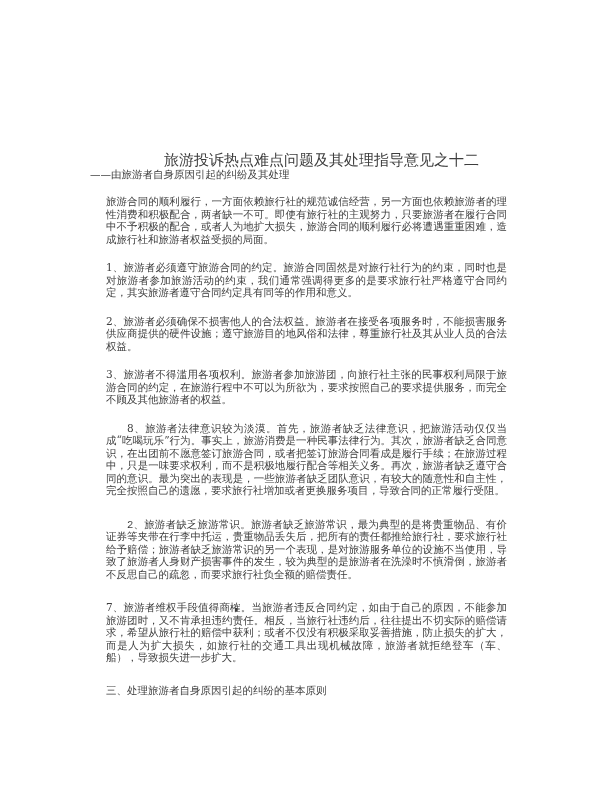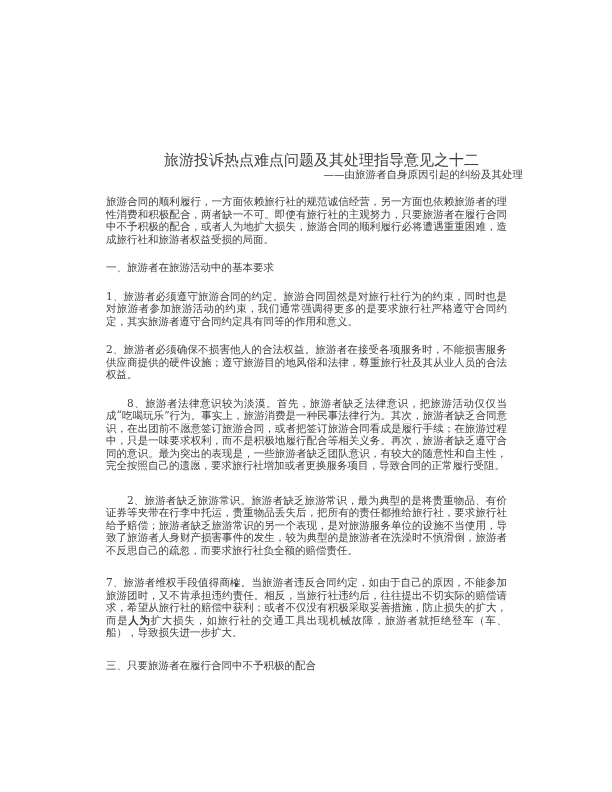--- a/index.html
+++ b/index.html
@@ -27,58 +27,57 @@
     line-height: 12.5px;
   }
   .doc-title {
     padding-left: 74px;
     font-size: 15px;
     line-height: 14px;
     white-space: nowrap;
   }
   .doc-subtitle, .doc-author {
     line-height: 14px;
-    text-align: right;
   }
   .para, .heading {
     margin: 16px;
     text-align: justify;
     text-justify: inter-character;
   }
   .heading { text-align: left; }
   .indent { text-indent: 21px; }
   .mt12 { margin-top: 12px; }
   .mt14 { margin-top: 14px; }
   .mt20 { margin-top: 20px; }
-  .mt22 { margin-top: 22px; }
-  .bold { font-weight: bold; }
+  .mt22 { margin-top: 22px; font-family: Liberation Mono, monospace; }
+  .bold { font-weight: normal; }
 </style>
 </head>
 <body>
 
 <div class="page">
   <div class="content">
 
     <div class="doc-title">旅游投诉热点难点问题及其处理指导意见之十二</div>
 
     <div class="doc-subtitle">——由旅游者自身原因引起的纠纷及其处理</div>
 
 
     <p class="para mt14">旅游合同的顺利履行，一方面依赖旅行社的规范诚信经营，另一方面也依赖旅游者的理性消费和积极配合，两者缺一不可。即使有旅行社的主观努力，只要旅游者在履行合同中不予积极的配合，或者人为地扩大损失，旅游合同的顺利履行必将遭遇重重困难，造成旅行社和旅游者权益受损的局面。</p>
 
-    <div class="heading">一、旅游者在旅游活动中的基本要求</div>
 
     <p class="para mt12">1、旅游者必须遵守旅游合同的约定。旅游合同固然是对旅行社行为的约束，同时也是对旅游者参加旅游活动的约束，我们通常强调得更多的是要求旅行社严格遵守合同约定，其实旅游者遵守合同约定具有同等的作用和意义。</p>
 
     <p class="para mt12">2、旅游者必须确保不损害他人的合法权益。旅游者在接受各项服务时，不能损害服务供应商提供的硬件设施；遵守旅游目的地风俗和法律，尊重旅行社及其从业人员的合法权益。</p>
 
+    <p class="para mt12">3、旅游者不得滥用各项权利。旅游者参加旅游团，向旅行社主张的民事权利局限于旅游合同的约定，在旅游行程中不可以为所欲为，要求按照自己的要求提供服务，而完全不顾及其他旅游者的权益。</p>
 
 
     <p class="para indent mt12">8、旅游者法律意识较为淡漠。首先，旅游者缺乏法律意识，把旅游活动仅仅当成“吃喝玩乐”行为。事实上，旅游消费是一种民事法律行为。其次，旅游者缺乏合同意识，在出团前不愿意签订旅游合同，或者把签订旅游合同看成是履行手续；在旅游过程中，只是一味要求权利，而不是积极地履行配合等相关义务。再次，旅游者缺乏遵守合同的意识。最为突出的表现是，一些旅游者缺乏团队意识，有较大的随意性和自主性，完全按照自己的遗愿，要求旅行社增加或者更换服务项目，导致合同的正常履行受阻。</p>
 
     <p class="para indent mt22">2、旅游者缺乏旅游常识。旅游者缺乏旅游常识，最为典型的是将贵重物品、有价证券等夹带在行李中托运，贵重物品丢失后，把所有的责任都推给旅行社，要求旅行社给予赔偿；旅游者缺乏旅游常识的另一个表现，是对旅游服务单位的设施不当使用，导致了旅游者人身财产损害事件的发生，较为典型的是旅游者在洗澡时不慎滑倒，旅游者不反思自己的疏忽，而要求旅行社负全额的赔偿责任。</p>
 
     <p class="para mt20"><span>7、旅游者维权手段值得商榷。当旅游者违反合同约定，如由于自己的原因，不能参加旅游团时，又不肯承担违约责任。相反，当旅行社违约后，往往提出不切实际的赔偿请求，希望从旅行社的赔偿中获利；或者不仅没有积极采取妥善措施，防止损失的扩大，而是</span><span class="bold">人为</span><span>扩大损失，如旅行社的交通工具出现机械故障，旅游者就拒绝登车（车、船），导致损失进一步扩大。</span></p>
 
-    <div class="heading mt20">三、只要旅游者在履行合同中不予积极的配合</div>
+    <div class="heading mt20">三、处理旅游者自身原因引起的纠纷的基本原则</div>
 
   </div>
 </div>
 
 </body></html>

